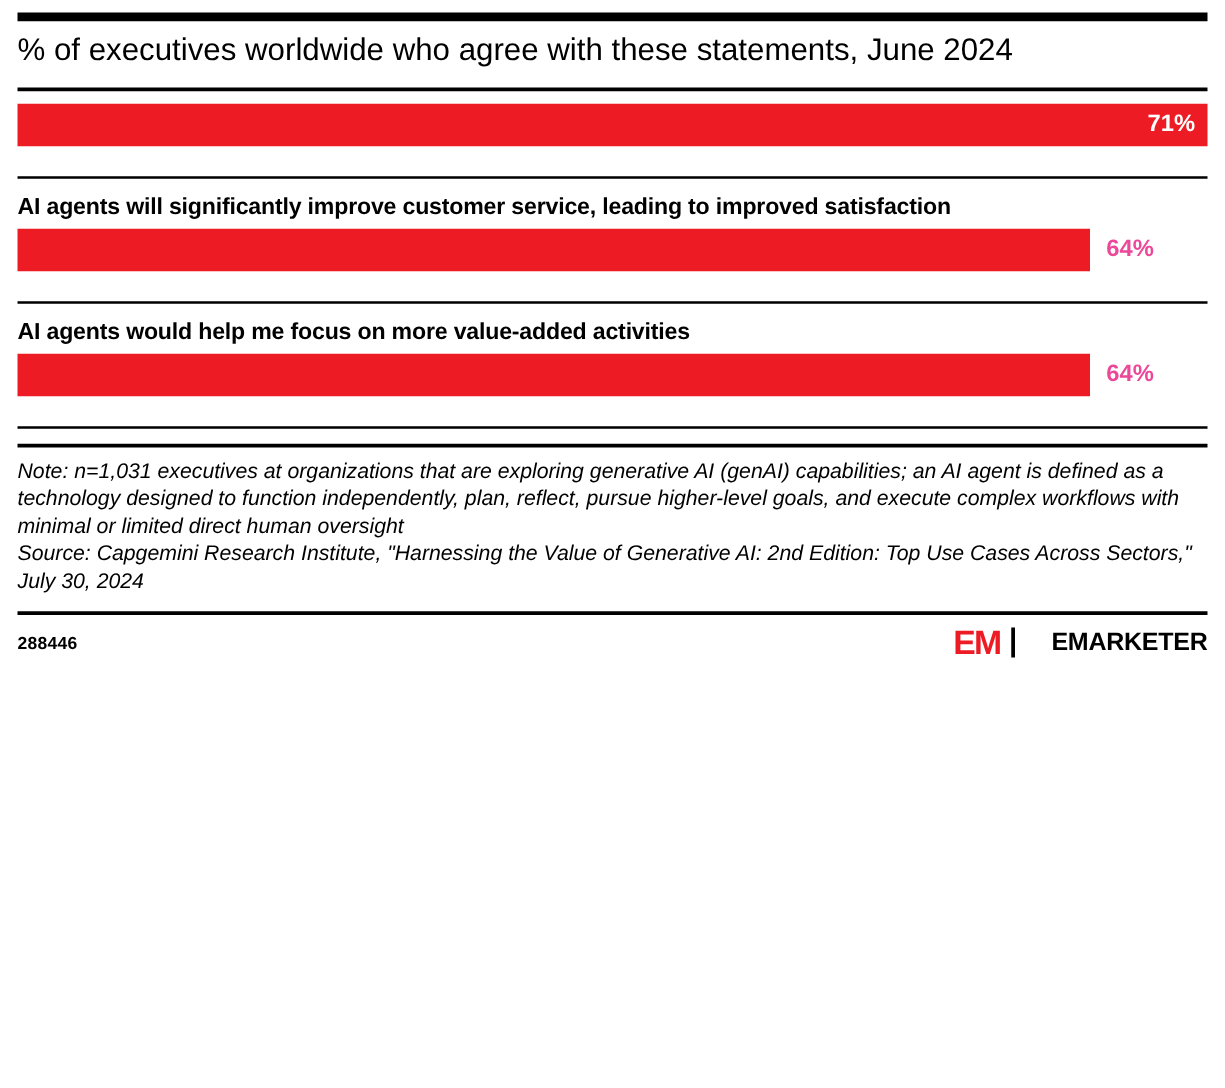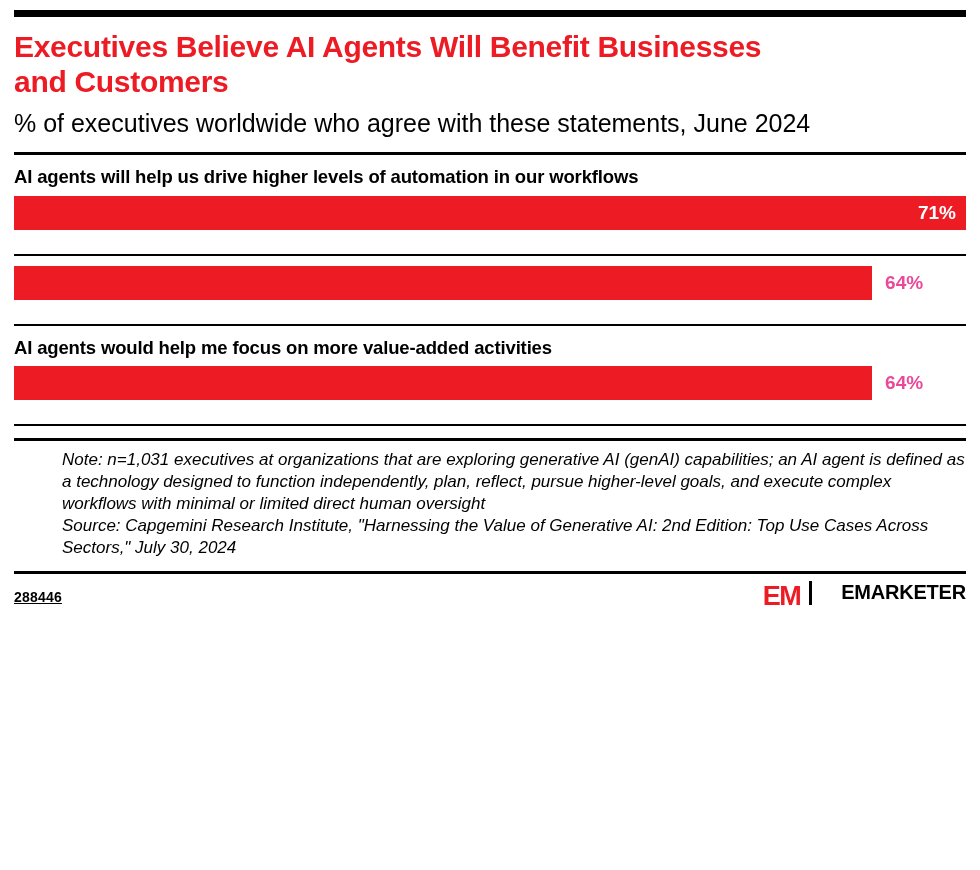--- a/index.html
+++ b/index.html
@@ -98,45 +98,43 @@
   .notes-rule {
     height: 3px;
     background: #000000;
     margin-top: 12px;
   }
   .notes {
     font-size: 17px;
     font-style: italic;
     line-height: 1.30;
     margin-top: 8px;
-    margin-left: 48px;
   }
   .notes .src {
     margin-top: 0;
   }
   .footer-rule {
     height: 3px;
     background: #000000;
     margin-top: 12px;
   }
   .footer {
     display: flex;
     align-items: center;
     justify-content: space-between;
     margin-top: 7px;
   }
   .footer-id {
     font-size: 14px;
     font-weight: bold;
     letter-spacing: 0.2px;
-    text-decoration: underline;
   }
   .brand {
     display: flex;
-    align-items: flex-start;
+    align-items: center;
     gap: 9px;
   }
   .brand-mark {
     font-size: 27px;
     font-weight: bold;
     color: #ED1B24;
     letter-spacing: -1.5px;
   }
   .brand-divider {
     width: 3px;
@@ -150,39 +148,38 @@
     margin-left: 20px;
   }
 </style>
 </head>
 <body>
 
 <div class="page">
 
   <div class="rule-top"></div>
 
-  <div class="title">Executives Believe AI Agents Will Benefit Businesses and Customers</div>
 
   <div class="subtitle">% of executives worldwide who agree with these statements, June 2024</div>
 
   <div class="rule-thin"></div>
 
   <div class="bars">
 
     <div class="bar-group">
-      <div class="bar-label">AI agents will help us drive higher levels of automation in our workflows</div>
       <div class="bar-row">
         <div class="bar" style="width: 100%;">
           <span class="bar-value-in">71%</span>
         </div>
       </div>
       <div class="group-sep"></div>
     </div>
 
     <div class="bar-group">
+      <div class="bar-label">AI agents will significantly improve customer service, leading to improved satisfaction</div>
       <div class="bar-row">
         <div class="bar" style="width: 90.1%;"></div>
         <span class="bar-value-out" style="left: 91.5%;">64%</span>
       </div>
       <div class="group-sep"></div>
     </div>
 
     <div class="bar-group">
       <div class="bar-label">AI agents would help me focus on more value-added activities</div>
       <div class="bar-row">

